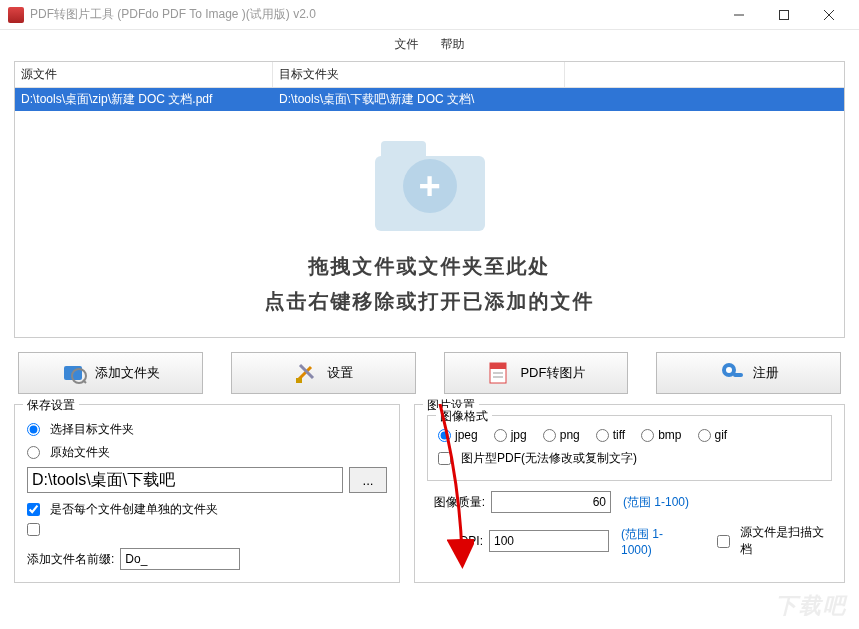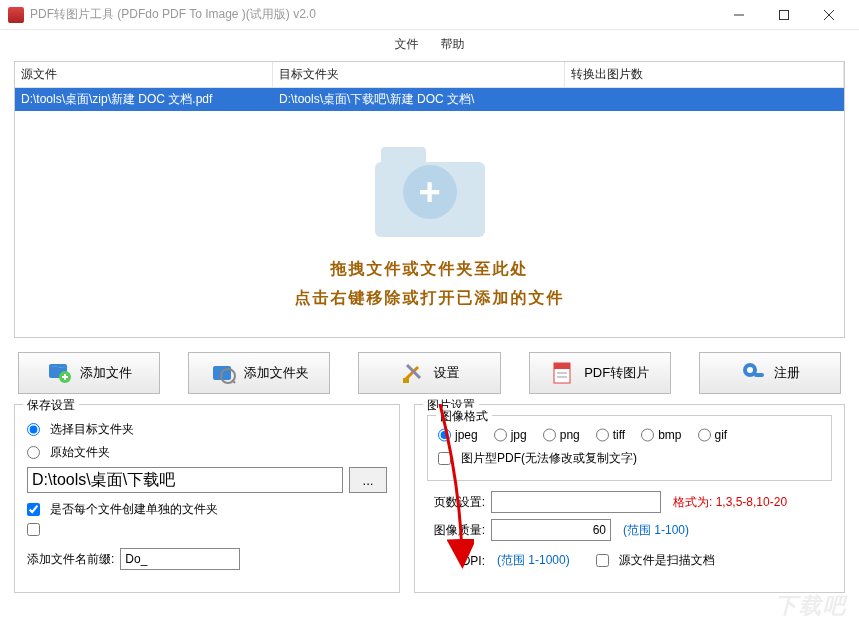--- a/index.html
+++ b/index.html
@@ -23,21 +23,21 @@
 .trow { display: flex; background: #2e75d6; color: #fff; }
 .trow div { padding: 3px 6px; white-space: nowrap; overflow: hidden; }
 .td1 { width: 258px; } .td2 { width: 292px; } .td3 { flex: 1; }
 
 .dropzone { position: absolute; top: 60px; left: 0; right: 0; bottom: 0; display: flex; flex-direction: column; align-items: center; justify-content: center; pointer-events: none; }
 .dz-icon { width: 110px; height: 90px; margin-bottom: 18px; position: relative; }
 .dz-folder { width: 100%; height: 75px; background: #d4e5f0; border-radius: 6px; position: absolute; bottom: 0; }
 .dz-tab { width: 45px; height: 18px; background: #d4e5f0; border-radius: 4px 4px 0 0; position: absolute; top: 0; left: 6px; }
 .dz-circle { width: 54px; height: 54px; border-radius: 50%; background: #b8d4e8; position: absolute; top: 18px; left: 28px; display: flex; align-items: center; justify-content: center; }
 .dz-plus { color: #fff; font-size: 38px; font-weight: bold; line-height: 1; }
-.dz-text { color: #a16207; font-size: 16px; font-weight: bold; margin: 4px 0; letter-spacing: 2px; }
+.dz-text { color: #404040; font-size: 20px; font-weight: bold; margin: 4px 0; letter-spacing: 2px; }
 
 .toolbar { display: flex; gap: 28px; margin: 14px 0 10px 0; padding: 0 4px; }
 .tbtn { flex: 1; height: 42px; border: 1px solid #bbb; background: linear-gradient(#fdfdfd,#e8e8e8); display: flex; align-items: center; justify-content: center; gap: 8px; font-size: 13px; cursor: pointer; }
 .tbtn .ic { width: 26px; height: 26px; display: flex; align-items: center; justify-content: center; }
 
 .settings { display: flex; gap: 14px; position: relative; }
 .fieldset { border: 1px solid #ccc; padding: 10px 12px 12px 12px; position: relative; }
 .legend { position: absolute; top: -8px; left: 8px; background: #fff; padding: 0 4px; }
 .fs-save { width: 386px; }
 .fs-img { flex: 1; }
@@ -48,21 +48,21 @@
 
 .path-row { display: flex; gap: 6px; margin: 4px 0 8px 0; }
 .path-row input[type=text] { flex: 1; border: 1px solid #888; padding: 3px 4px; font-size: 16px; }
 .browse-btn { width: 38px; border: 1px solid #888; background: #f0f0f0; cursor: pointer; }
 
 .prefix-row { display: flex; align-items: center; gap: 6px; margin-top: 12px; }
 .prefix-row input { width: 120px; border: 1px solid #888; padding: 3px 4px; font-size: 12px; }
 
 .inner-fieldset { border: 1px solid #ccc; padding: 8px 10px; position: relative; margin-bottom: 10px; }
 .fmt-row { display: flex; gap: 16px; margin: 4px 0 8px 0; flex-wrap: wrap; }
-.fmt-row label { display: flex; gap: 4px; }
+.fmt-row label { display: flex; align-items: center; gap: 4px; }
 
 .setting-row { display: flex; align-items: center; gap: 6px; margin: 6px 0; }
 .setting-row .lbl { width: 58px; text-align: right; }
 .setting-row input[type=text] { border: 1px solid #888; padding: 3px 4px; font-size: 12px; }
 .setting-row .hint-red { color: #d00; margin-left: 6px; }
 .setting-row .hint-blue { color: #06c; margin-left: 6px; }
 
 .arrow { position: absolute; left: 400px; top: 0px; pointer-events: none; z-index: 10; }
 
 .watermark { position: absolute; right: 12px; bottom: 8px; color: #ddd; font-size: 22px; font-weight: bold; font-style: italic; opacity: 0.5; pointer-events: none; letter-spacing: 2px; }
@@ -99,52 +99,40 @@
   <span>文件</span>
   <span>帮助</span>
 </div>
 
 <div class="content">
 
   <div class="table-area">
     <div class="thead">
       <div class="th1">源文件</div>
       <div class="th2">目标文件夹</div>
-      <div class="th3">转换出图片数</div>
     </div>
     <div class="trow">
       <div class="td1">D:\tools\桌面\zip\新建 DOC 文档.pdf</div>
       <div class="td2">D:\tools\桌面\下载吧\新建 DOC 文档\</div>
       <div class="td3"></div>
     </div>
     <div class="dropzone">
       <div class="dz-icon">
         <div class="dz-tab"></div>
         <div class="dz-folder"></div>
         <div class="dz-circle">
             <div class="dz-plus">+</div>
           </div>
       </div>
       <div class="dz-text">拖拽文件或文件夹至此处</div>
       <div class="dz-text">点击右键移除或打开已添加的文件</div>
     </div>
   </div>
 
   <div class="toolbar">
-    <div class="tbtn">
-      <span class="ic">
-          <svg width="26" height="26">
-            <rect x="3" y="4" width="18" height="14" rx="2" fill="#3b87d6"></rect>
-            <path d="M3 6 h8 l2 2 h10" fill="#5aa0e6"></path>
-            <circle cx="19" cy="17" r="6" fill="#5c5"></circle>
-            <path d="M19 14 v6 M16 17 h6" stroke="#fff" stroke-width="2"></path>
-          </svg>
-        </span>
-      <span>添加文件</span>
-    </div>
     <div class="tbtn">
       <span class="ic">
           <svg width="26" height="26">
             <rect x="3" y="6" width="18" height="14" rx="2" fill="#3b87d6"></rect>
             <circle cx="18" cy="16" r="7" fill="none" stroke="#888" stroke-width="2"></circle>
             <line x1="22" y1="20" x2="25" y2="23" stroke="#888" stroke-width="2"></line>
           </svg>
         </span>
       <span>添加文件夹</span>
     </div>
@@ -248,31 +236,27 @@
               <span>gif</span>
             </label>
         </div>
         <label class="check-row">
           <input type="checkbox" style="">
           <span>图片型PDF(无法修改或复制文字)</span>
         </label>
       </div>
 
       <div class="setting-row">
-        <span class="lbl">页数设置:</span>
-        <input type="text" style="width: 170px;" value="">
-        <span class="hint-red">格式为: 1,3,5-8,10-20</span>
-      </div>
-      <div class="setting-row">
         <span class="lbl">图像质量:</span>
         <input type="text" style="width: 120px; text-align: right;" value="60">
         <span class="hint-blue">(范围 1-100)</span>
       </div>
       <div class="setting-row">
         <span class="lbl">DPI:</span>
+        <input type="text" style="width: 120px;" value="100">
         <span class="hint-blue">(范围 1-1000)</span>
         <label class="check-row" style="margin-left:20px">
           <input type="checkbox" style="">
           <span>源文件是扫描文档</span>
         </label>
       </div>
     </div>
   </div>
 
 </div>

